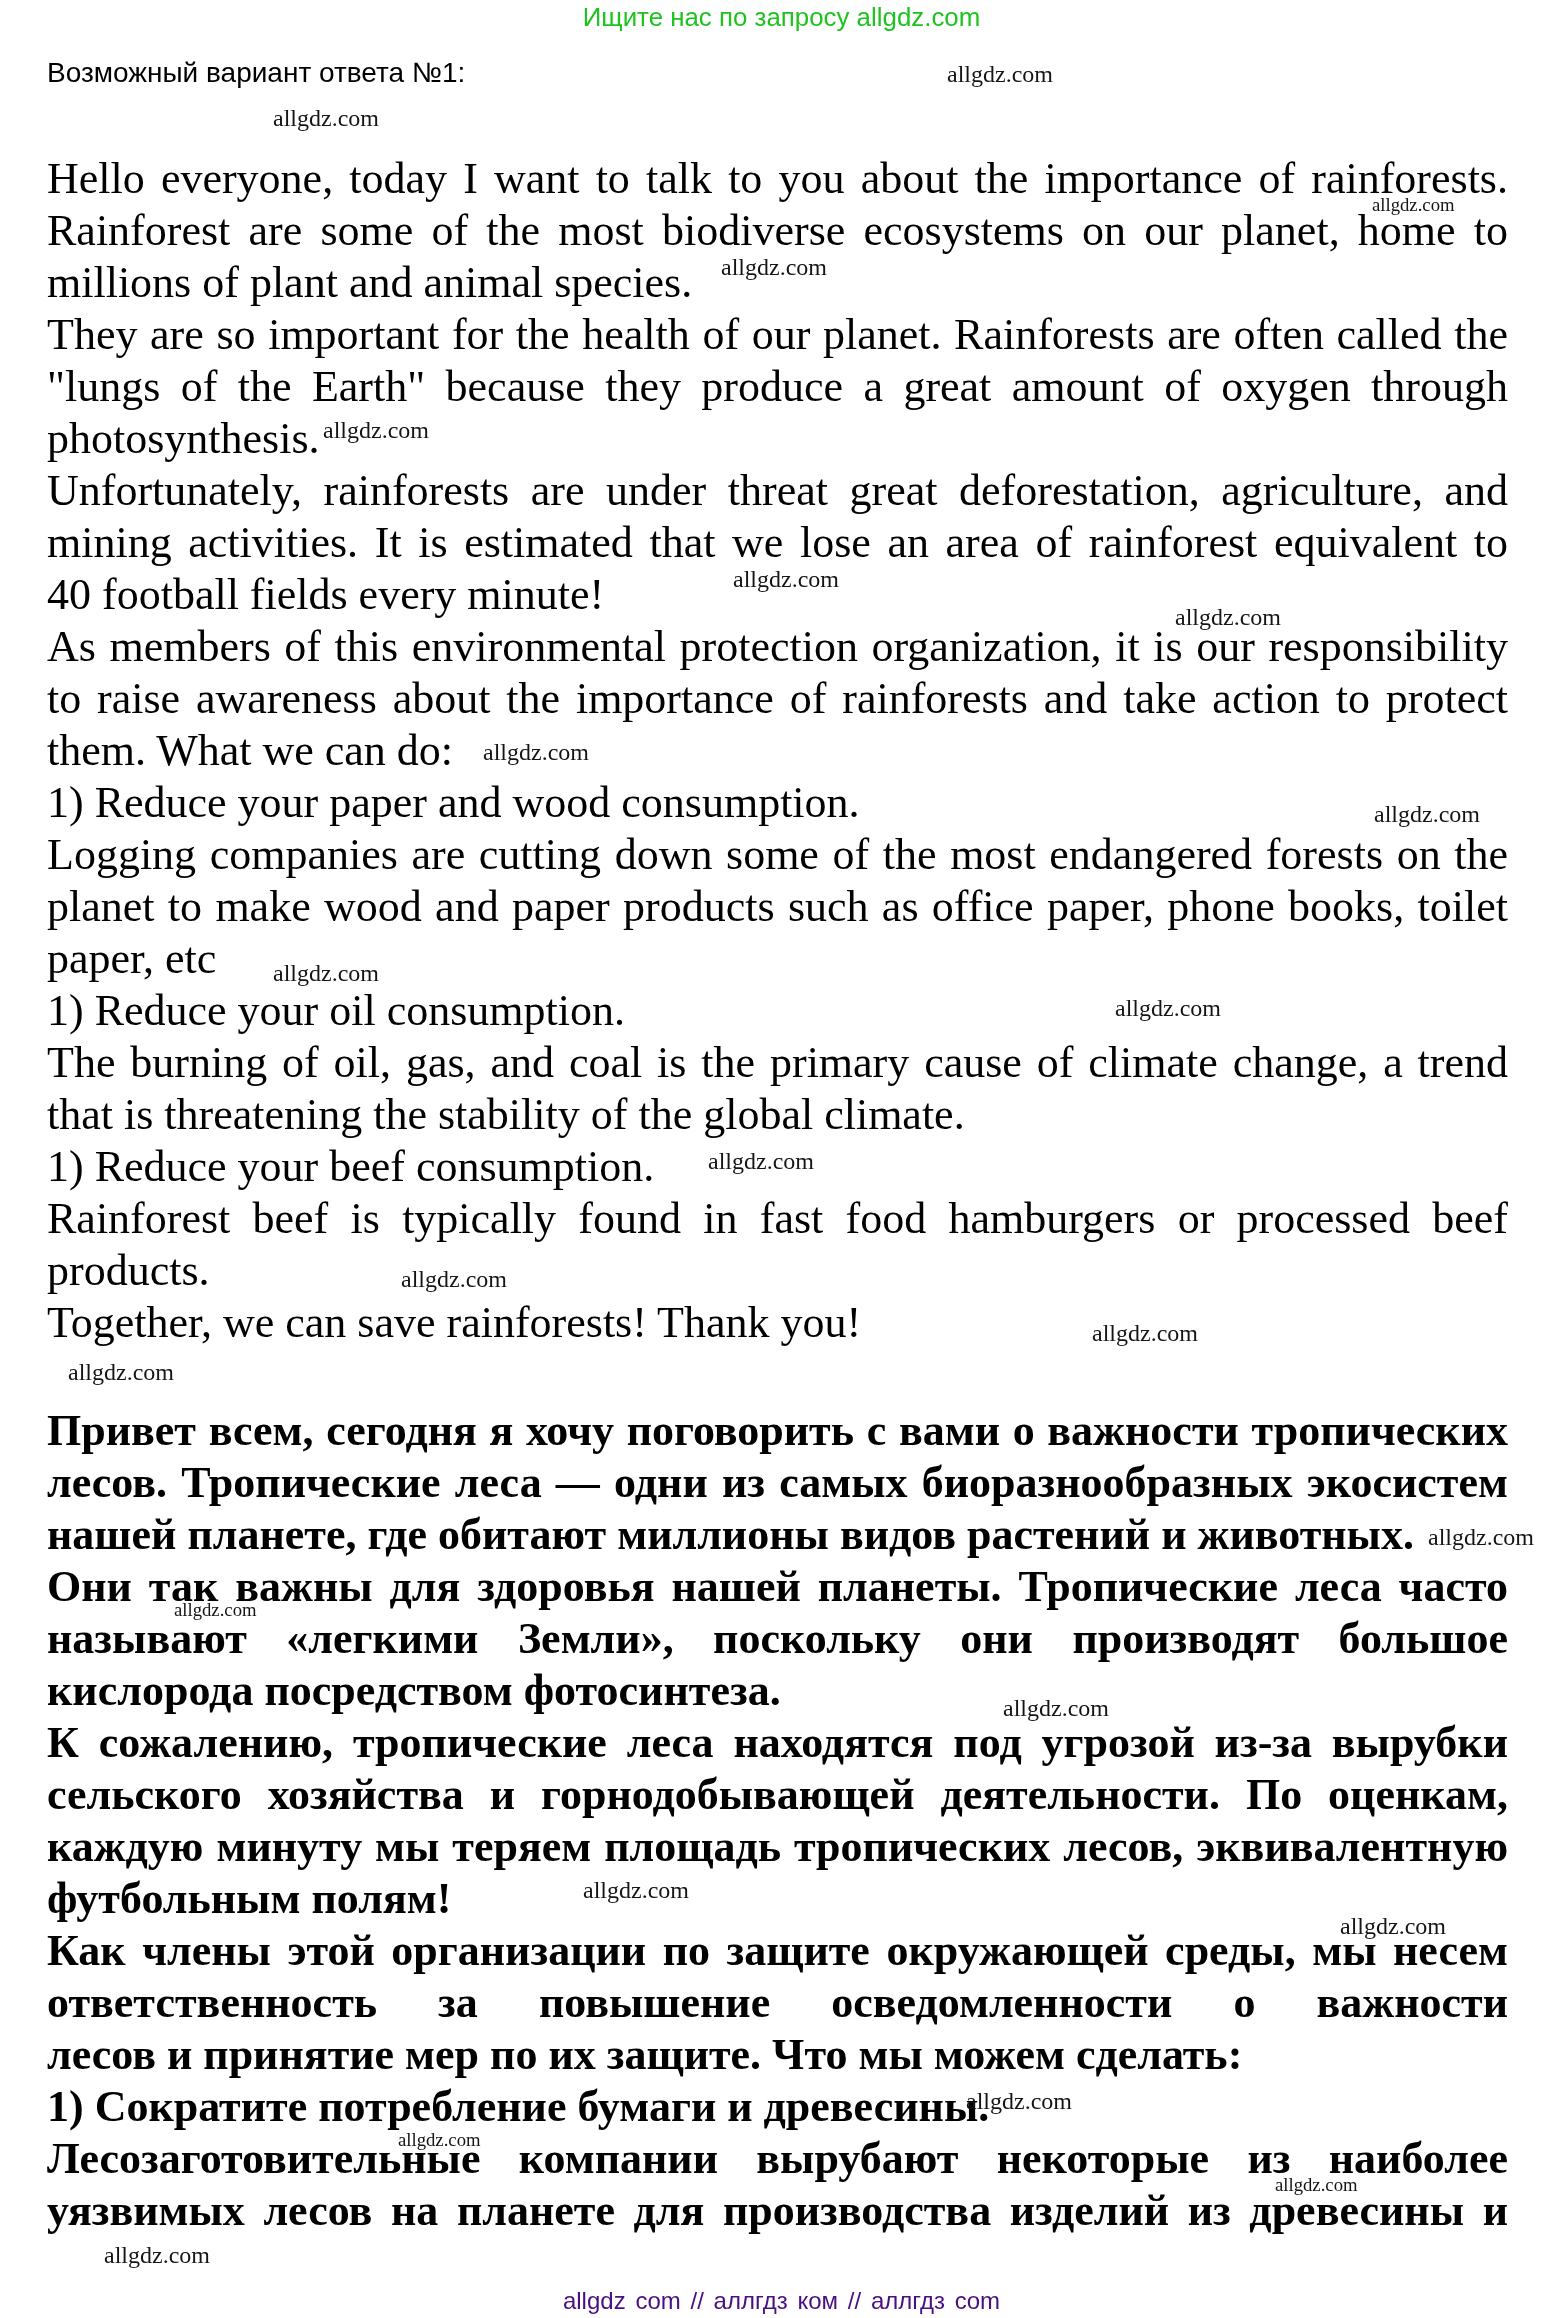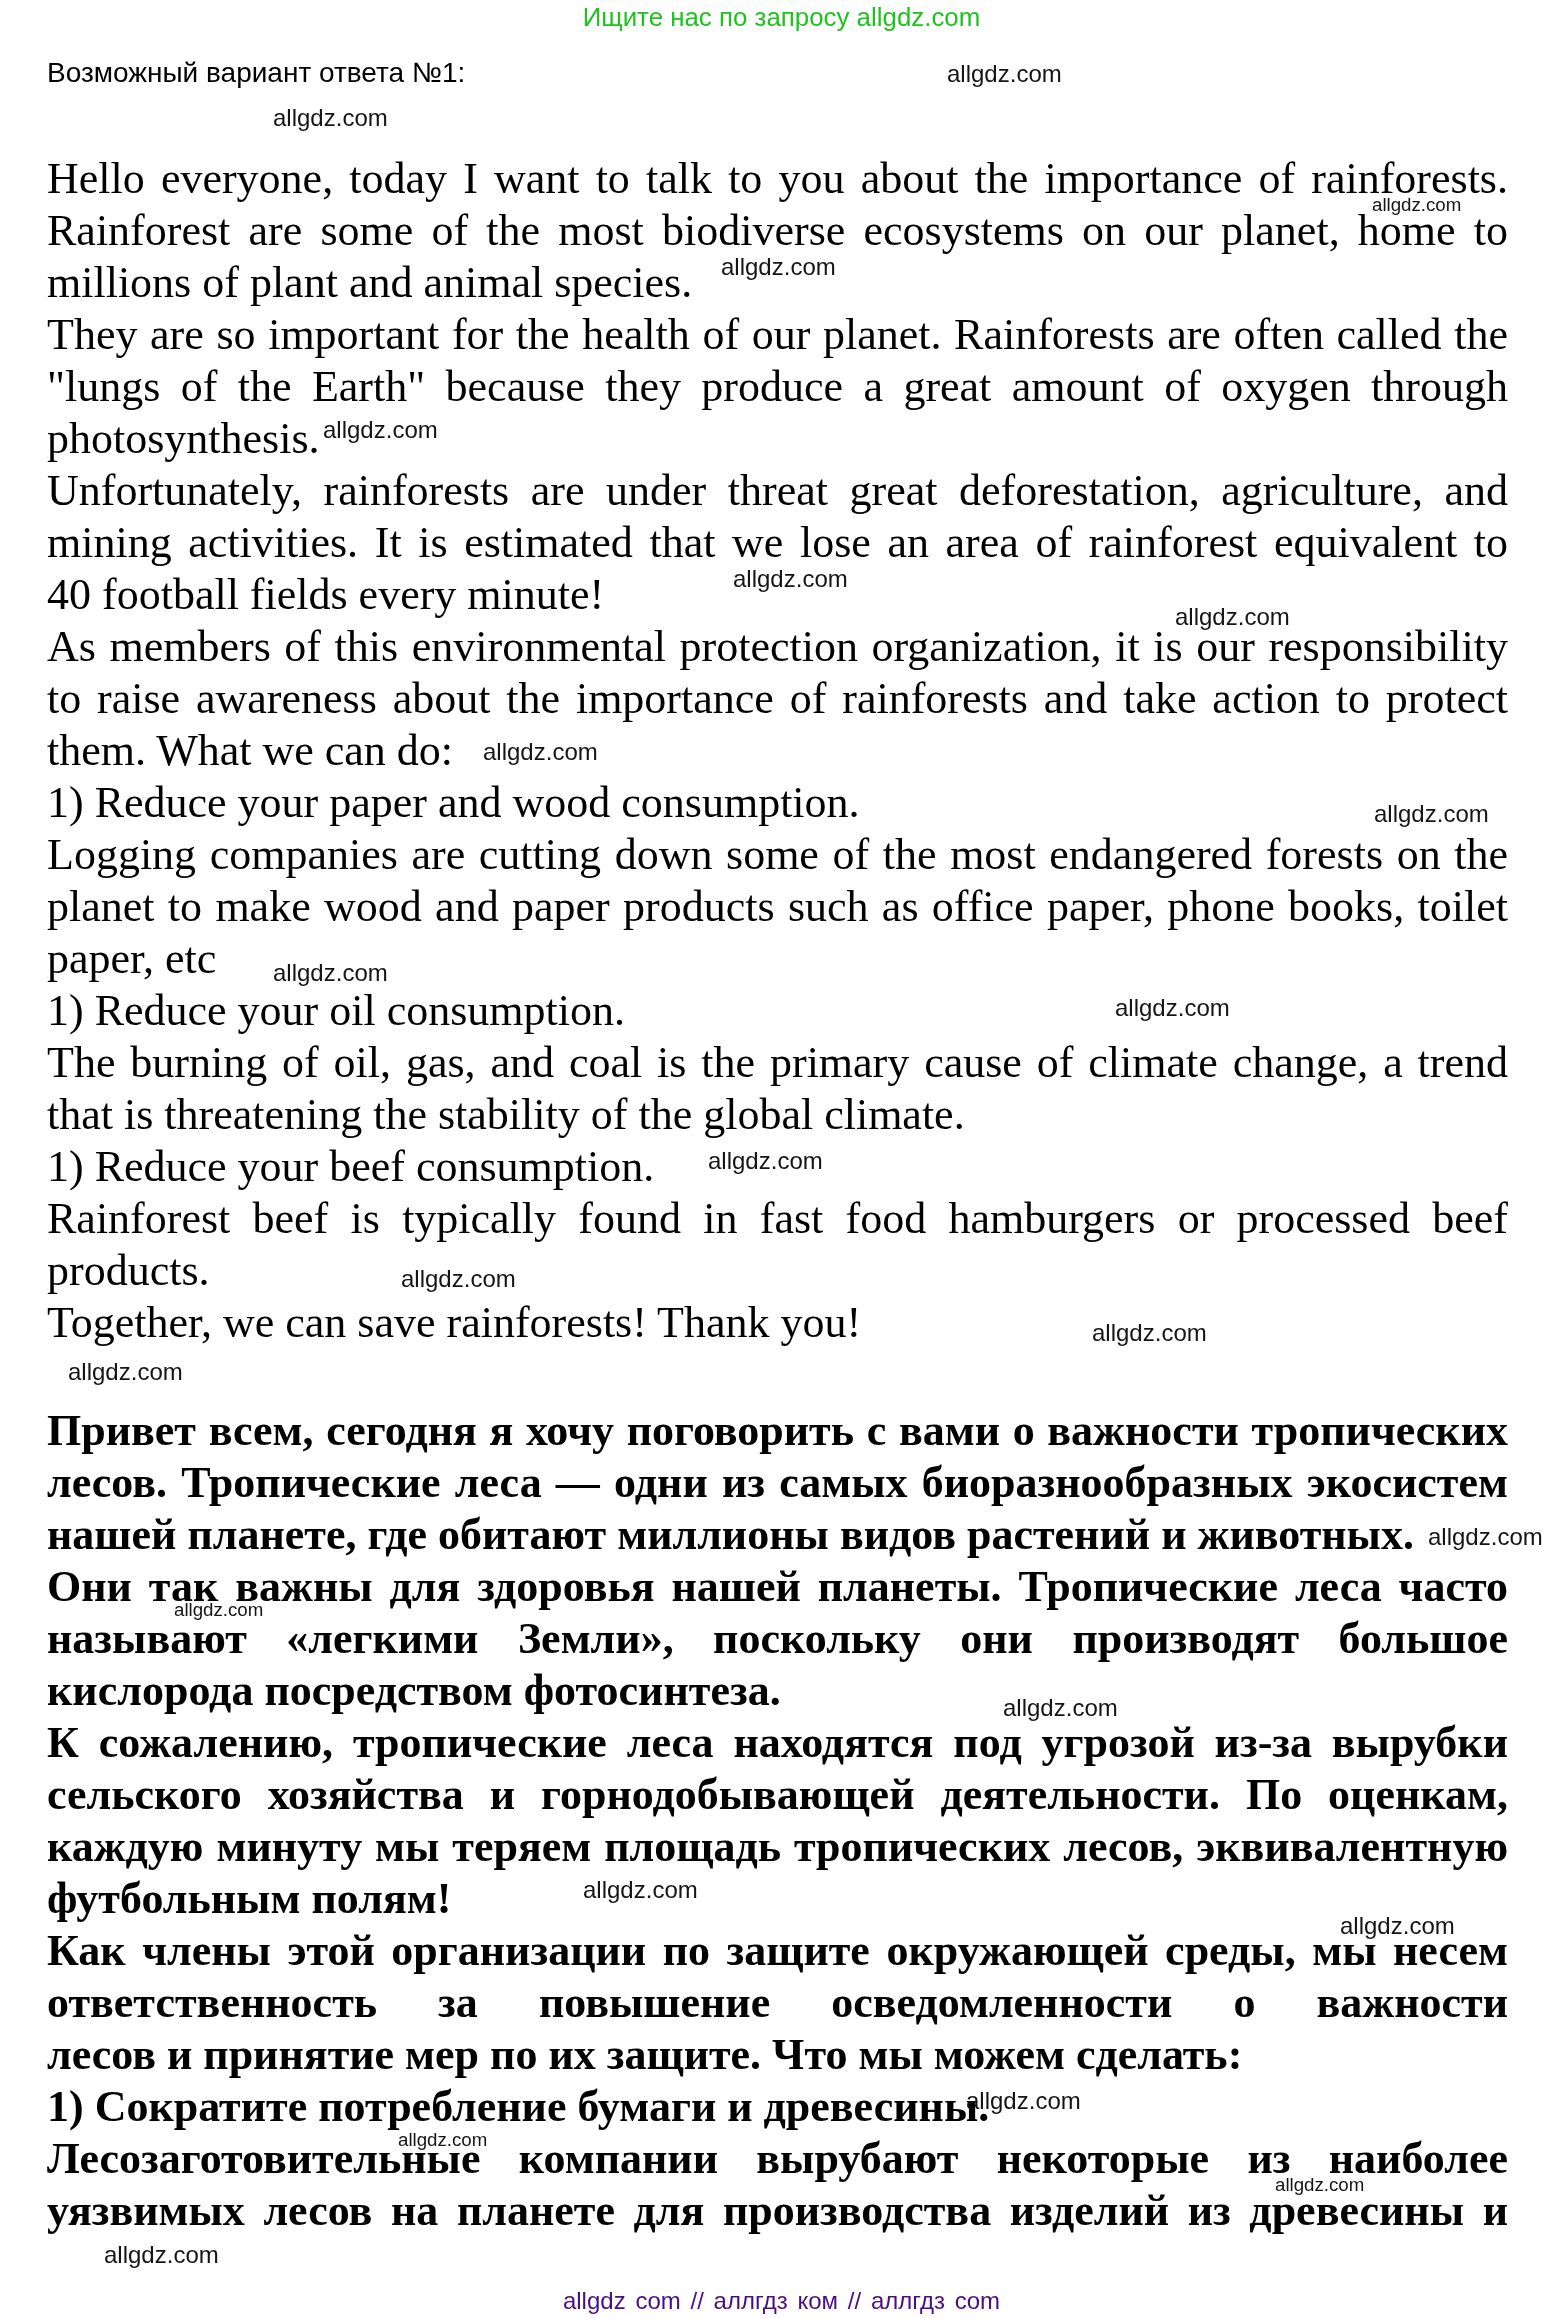--- a/index.html
+++ b/index.html
@@ -30,21 +30,21 @@
     font-family: "Liberation Serif", "DejaVu Serif", serif;
     font-size: 44px; color: #000;
   }
   .line {
     height: 52px; line-height: 52px; white-space: nowrap; overflow: visible;
   }
   .line.j { text-align: justify; text-align-last: justify; white-space: normal; height: 52px; overflow: hidden; }
 
   .wm {
     position: absolute;
-    font-family: Liberation Sans, sans-serif;
+    font-family: Liberation Serif, serif;
     color: #151515; white-space: nowrap; line-height: 1;
   }
   .wm.lg { font-size: 24px; }
   .wm.sm { font-size: 18.7px; }
 </style>
 </head>
 <body>
 
 <div class="page">
 

